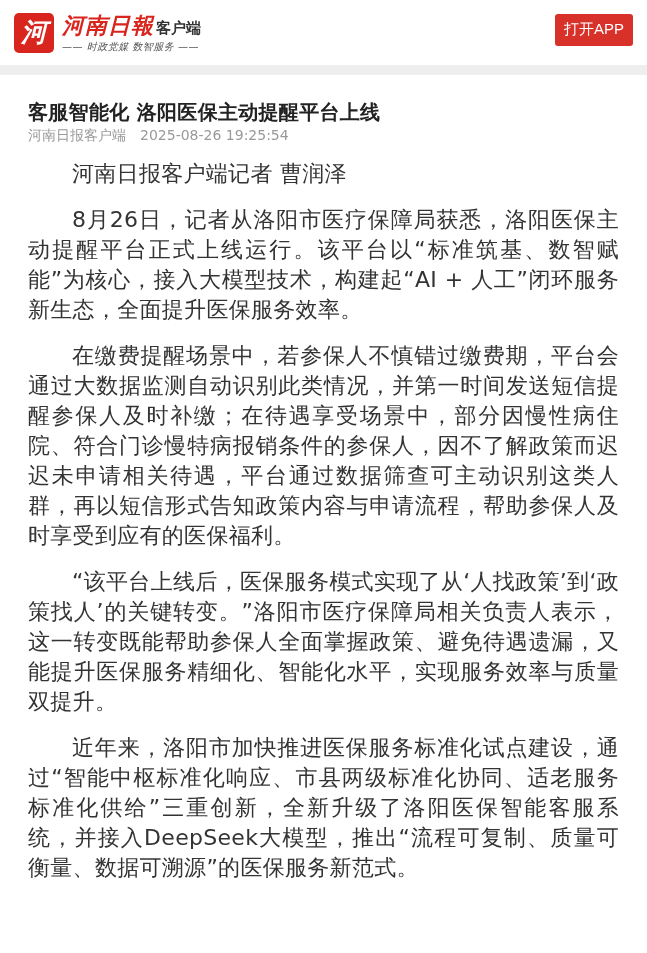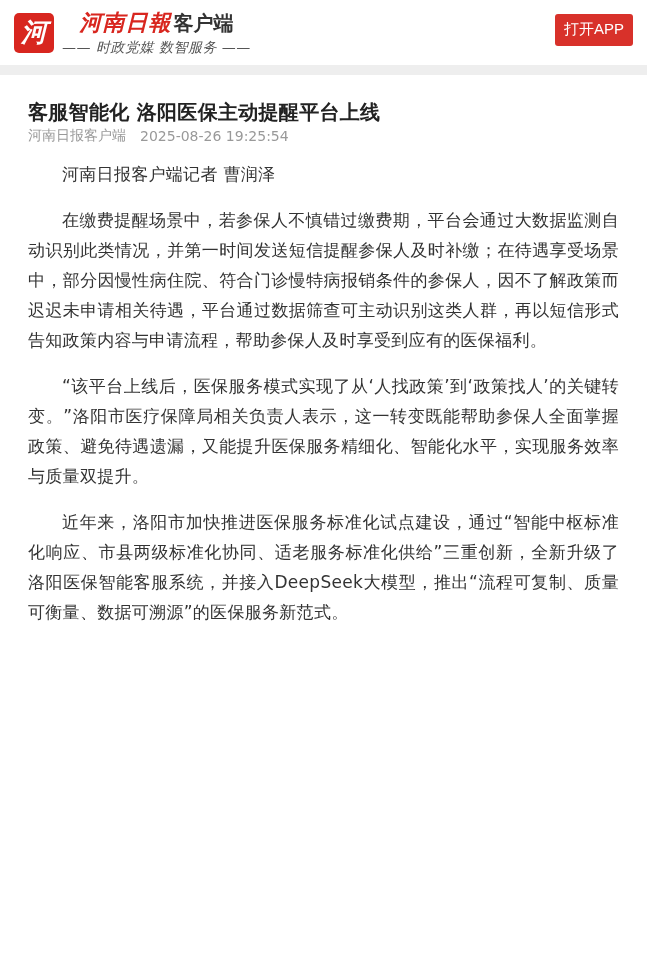--- a/index.html
+++ b/index.html
@@ -1,33 +1,33 @@
 <!DOCTYPE html>
 <html><head>
 <meta charset="utf-8">
 <style>
-  * { margin:0; padding:0; box-sizing:border-box;align-items:center; }
+  * { margin:0; padding:0; box-sizing:border-box; }
   html, body { width:647px; height:953px; overflow:hidden; background:#fff; }
   body { font-family: "DejaVu Sans", "Liberation Sans", sans-serif; color:#333; }
   .header { height:65px; display:flex; align-items:center; justify-content:space-between; padding:0 14px 0 14px; background:#fff; }
   .brand { display:flex; align-items:center; }
   .logo-box { width:40px; height:40px; background:#d8261f; border-radius:5px; display:flex; align-items:center; justify-content:center; color:#fff; font-family:"DejaVu Serif", serif; font-size:26px; font-weight:bold; font-style:italic; }
   .brand-text { margin-left:8px; display:flex; flex-direction:column; }
   .brand-main { display:flex; align-items:baseline; }
   .brand-name { color:#d8261f; font-family:"DejaVu Serif", serif; font-size:22px; font-weight:bold; font-style:italic; letter-spacing:1px; line-height:26px; }
-  .brand-client { color:#333; font-size:20px; margin-left:2px; font-weight:bold; }
-  .brand-slogan { font-size:14px; color:#555; font-style:italic; margin-top:2px; letter-spacing:0.5px; }
+  .brand-client { color:#333; font-size:15px; margin-left:2px; font-weight:bold; }
+  .brand-slogan { font-size:10px; color:#555; font-style:italic; margin-top:2px; letter-spacing:0.5px; }
   .open-app { background:#d8312a; color:#fff; border:none; border-radius:3px; font-size:15px; padding:8px 8px; height:32px; width:78px; display:flex; align-items:center; justify-content:center; margin-top:-6px; }
   .sep { height:10px; background:#eeeeee; }
   .article { padding:0 28px; }
   .title { font-size:20px; font-weight:bold; color:#222; margin-top:22px; line-height:30px; letter-spacing:0.3px; }
   .meta { margin-top:0; font-size:14px; color:#999; display:flex; }
   .meta .date { margin-left:14px; }
   .content { margin-top:14px; }
-  .content p { font-size:17px; line-height:30px; color:#333; text-indent:2em; margin-bottom:16px; text-align:justify; letter-spacing:0.3px; }
+  .content p { font-size:22px; line-height:30px; color:#333; text-indent:2em; margin-bottom:16px; text-align:justify; letter-spacing:0.3px; }
 </style>
 </head>
 <body>
 
 <div class="header">
   <div class="brand">
     <div class="logo-box">河</div>
     <div class="brand-text">
       <div class="brand-main">
         <span class="brand-name">河南日報</span>
@@ -42,17 +42,18 @@
 <div class="sep"></div>
 
 <div class="article">
   <h1 class="title">客服智能化 洛阳医保主动提醒平台上线</h1>
   <div class="meta">
     <span>河南日报客户端</span>
     <span class="date">2025-08-26 19:25:54</span>
   </div>
   <div class="content">
     <p>河南日报客户端记者 曹润泽</p>
+    <p>8月26日，记者从洛阳市医疗保障局获悉，洛阳医保主动提醒平台正式上线运行。该平台以“标准筑基、数智赋能”为核心，接入大模型技术，构建起“AI + 人工”闭环服务新生态，全面提升医保服务效率。</p>
     <p>在缴费提醒场景中，若参保人不慎错过缴费期，平台会通过大数据监测自动识别此类情况，并第一时间发送短信提醒参保人及时补缴；在待遇享受场景中，部分因慢性病住院、符合门诊慢特病报销条件的参保人，因不了解政策而迟迟未申请相关待遇，平台通过数据筛查可主动识别这类人群，再以短信形式告知政策内容与申请流程，帮助参保人及时享受到应有的医保福利。</p>
     <p>“该平台上线后，医保服务模式实现了从‘人找政策’到‘政策找人’的关键转变。”洛阳市医疗保障局相关负责人表示，这一转变既能帮助参保人全面掌握政策、避免待遇遗漏，又能提升医保服务精细化、智能化水平，实现服务效率与质量双提升。</p>
     <p>近年来，洛阳市加快推进医保服务标准化试点建设，通过“智能中枢标准化响应、市县两级标准化协同、适老服务标准化供给”三重创新，全新升级了洛阳医保智能客服系统，并接入DeepSeek大模型，推出“流程可复制、质量可衡量、数据可溯源”的医保服务新范式。</p>
   </div>
 </div>
 
 </body></html>

